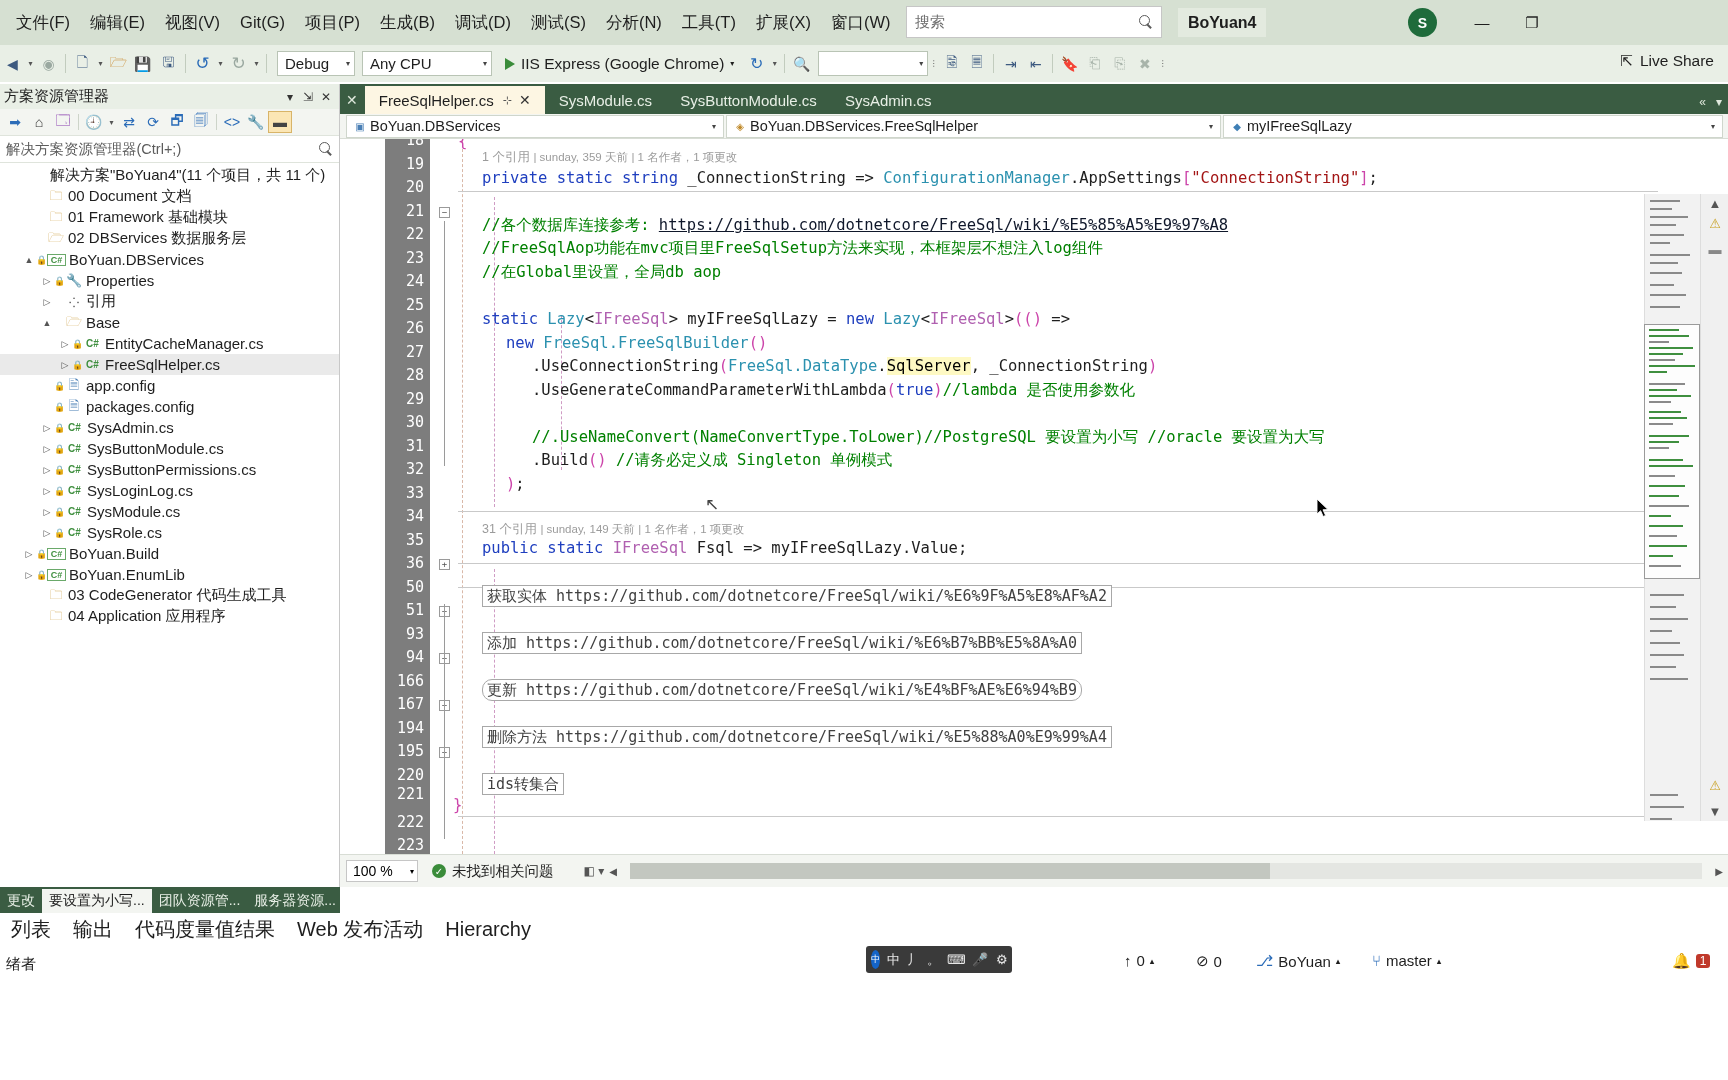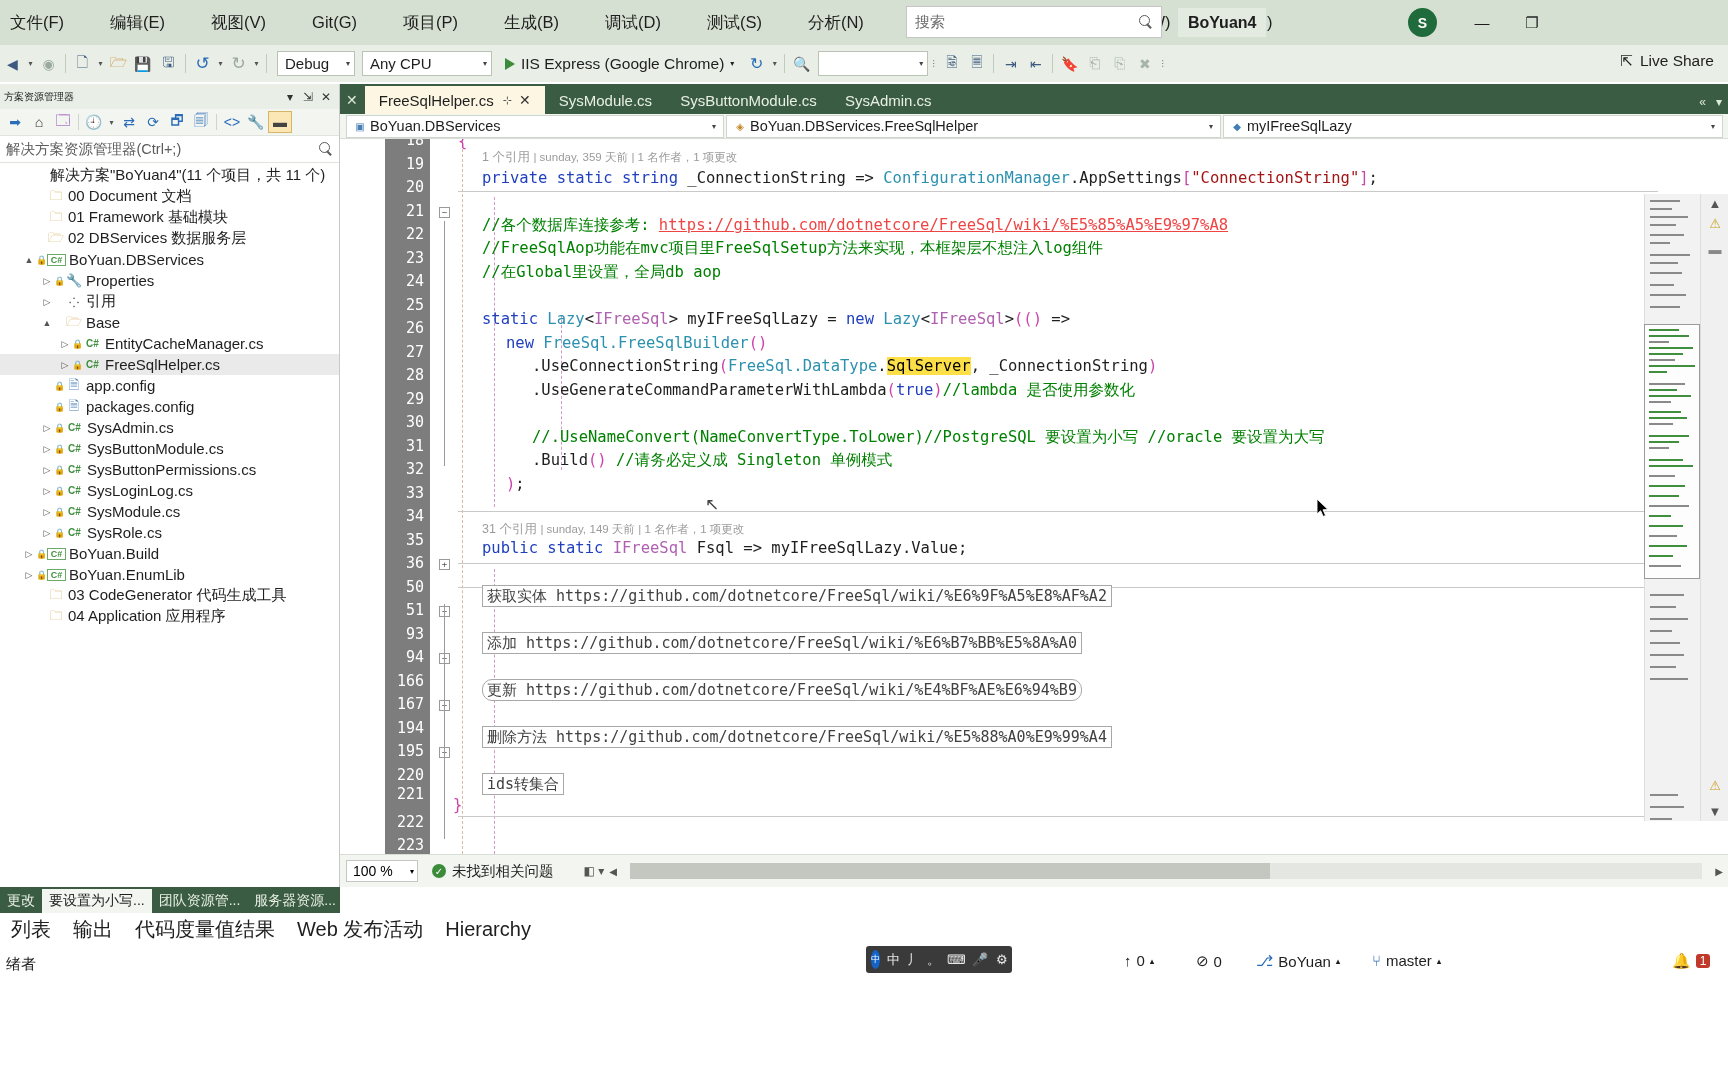--- a/index.html
+++ b/index.html
@@ -45,21 +45,21 @@
   .tri { width:0; height:0; border-left:10px solid #3a8c3a; border-top:6px solid transparent;
     border-bottom:6px solid transparent; margin-right:6px; }
   #liveshare { position:absolute; right:14px; top:52px; display:flex; align-items:center;
     font-size:15.5px; color:#1e1e1e; }
 
   
   #sln { position:absolute; left:0; top:84px; width:340px; height:803px; background:#ffffff;
     border-right:1px solid #c8c8c8; }
   #sln-head { height:25px; background:#e9efe6; display:flex; align-items:center;
     padding:0 4px; }
-  #sln-head .t { flex:1; font-size:10px; color:#1e1e1e; }
+  #sln-head .t { flex:1; font-size:15px; color:#1e1e1e; }
   #sln-head .i { width:18px; text-align:center; font-size:12px; color:#333; }
   #sln-tools { height:27px; background:#f3f5f1; display:flex; align-items:center;
     padding:0 3px; border-bottom:1px solid #dfe4dc; }
   #sln-tools .ic { width:24px; height:22px; display:flex; align-items:center;
     justify-content:center; font-size:14px; color:#2b6cb8; }
   #sln-search { height:27px; border-bottom:1px solid #dfe4dc; display:flex;
     align-items:center; padding:0 6px; background:#ffffff; }
   #sln-search .ph { flex:1; font-size:14.5px; color:#5c5c5c; }
   #tree { position:absolute; top:79px; left:0; right:0; bottom:0; overflow:hidden;
     padding-top:2px; }
@@ -110,22 +110,22 @@
     background:#fff; font-size:9px; line-height:9px; text-align:center; color:#555;
     font-family:"DejaVu Sans Mono", monospace; }
 
   .kw { color:#1f3fbf; }       
   .ty { color:#2b91af;margin-top:24px; }       
   .ty2 { color:#b060b0; }      
   .id { color:#1e1e1e; }
   .str { color:#a31515; }
   .cmt { color:#008000; }
   .pnk { color:#cc44aa; }
-  .lnk { color:#ef4444; text-decoration:underline; }
-  .sel-tok { background:#fde047; }
+  .lnk { color:#0f172a; text-decoration:underline; }
+  .sel-tok { background:#fef9c3; }
   .lens { color:#9b9b9b; font-size:12.5px; font-family:"Liberation Sans", sans-serif; }
   .lens .sm { font-size:11.5px; }
   .hsep { position:absolute; left:0; right:0; height:1px; background:#c9c9c9; }
   .vdash { position:absolute; top:0; bottom:0; width:0; border-left:1px dashed #d9b8a8; }
   .vdash2 { position:absolute; width:0; border-left:1px dashed #cf9bc4; }
   .collapsed { position:absolute; border:1px solid #a8a8a8; background:#ffffff;
     height:22px; display:flex; align-items:center; padding:0 4px; color:#404040;
     font-family:"DejaVu Sans Mono", monospace; font-size:15px; white-space:nowrap; }
 
   #cursor-arrow { position:absolute; left:977px; top:360px; width:14px; height:20px;
@@ -183,21 +183,21 @@
   #ime .g { color:#e8e8e8; font-size:13px; }
   #ime .badge { width:19px; height:19px; border-radius:50%; background:#1464c8;
     color:#fff; font-size:9px; display:flex; align-items:center; justify-content:center; }
   .sright { position:absolute; display:flex; align-items:center; font-size:15px;
     color:#1e1e1e; white-space:nowrap; gap:5px; }
 </style>
 </head>
 <body>
 
 <div id="menubar">
-  <div id="menu-items" style="display:flex;align-items:flex-end;gap:26px;">
+  <div id="menu-items" style="display:flex;align-items:flex-end;padding-left:6px;">
       <div class="menu-item">文件(F)</div>
       <div class="menu-item">编辑(E)</div>
       <div class="menu-item">视图(V)</div>
       <div class="menu-item">Git(G)</div>
       <div class="menu-item">项目(P)</div>
       <div class="menu-item">生成(B)</div>
       <div class="menu-item">调试(D)</div>
       <div class="menu-item">测试(S)</div>
       <div class="menu-item">分析(N)</div>
       <div class="menu-item">工具(T)</div>

